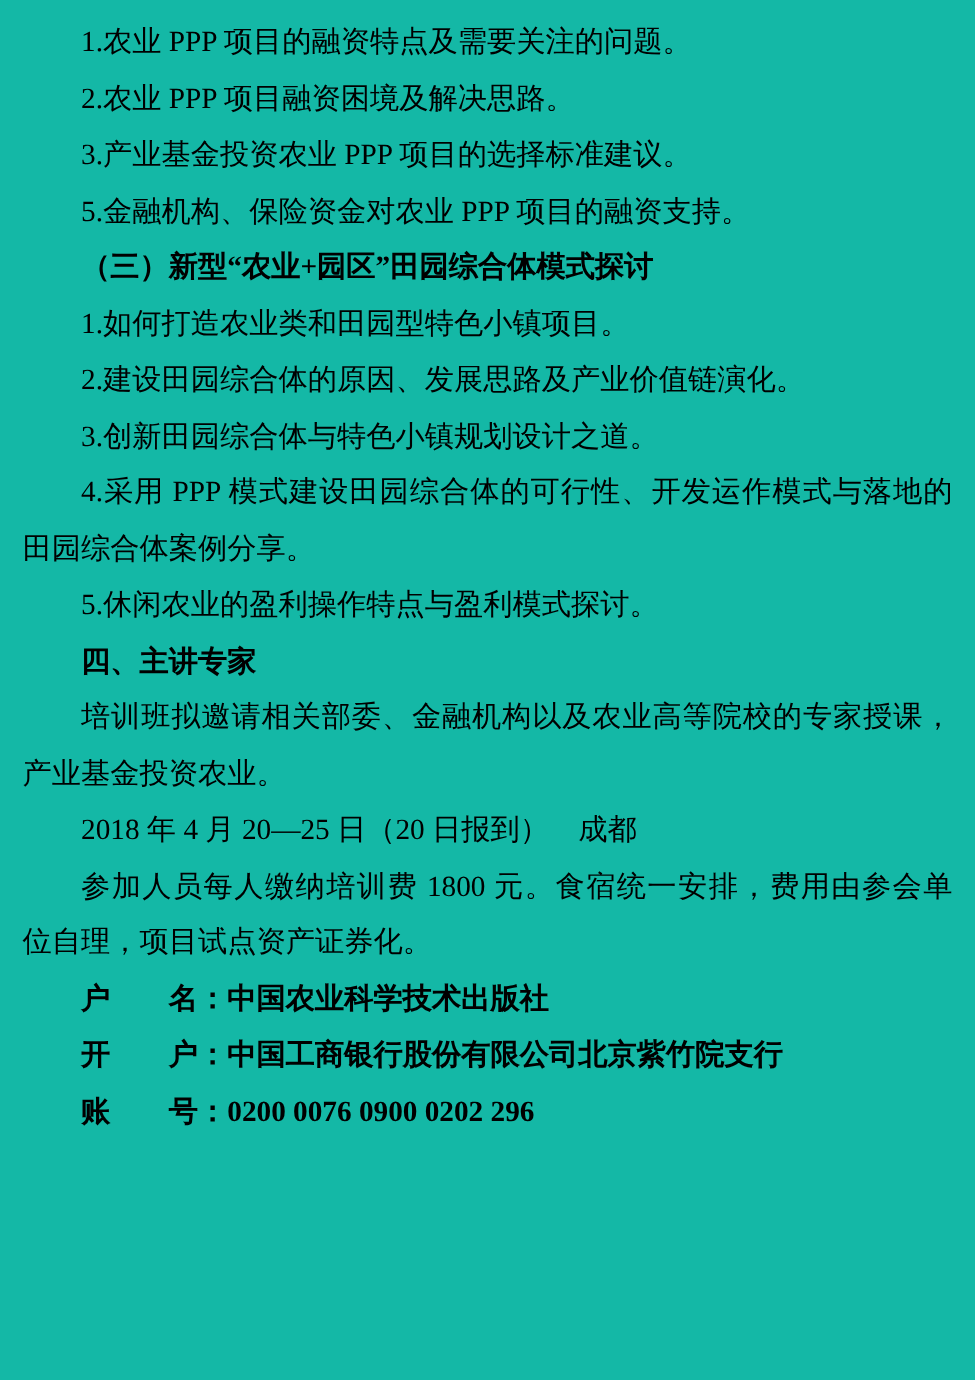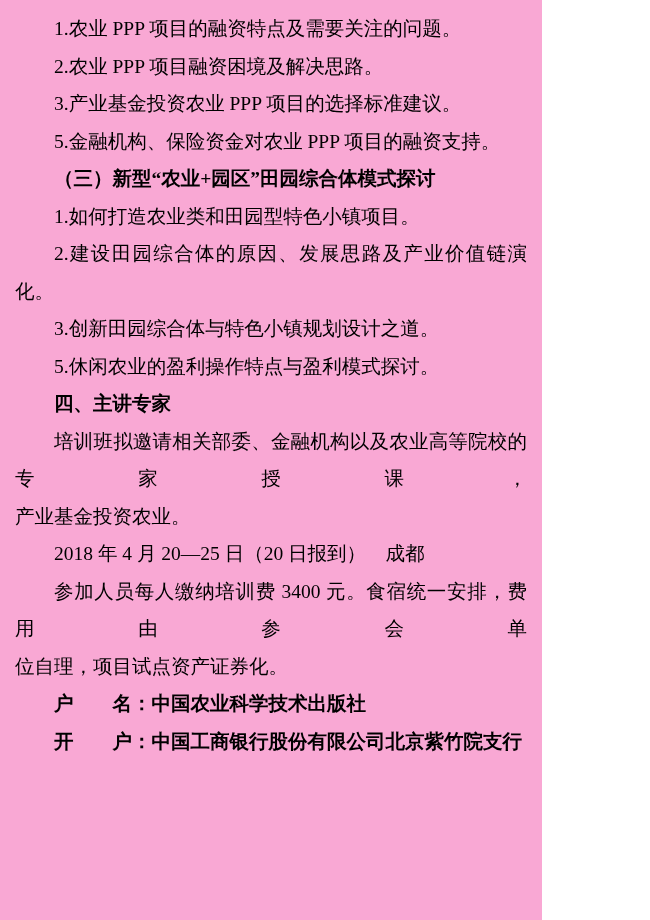--- a/index.html
+++ b/index.html
@@ -2,25 +2,25 @@
 <html><head>
 <meta charset="utf-8">
 <style>
   html, body {
     margin: 0;
     padding: 0;
     background: #ffffff;
   }
   .page {
     position: relative;
-    width: 542px;
+    width: 650px;
     height: 920px;
     box-sizing: border-box;
     padding: 10px 15px;
-    background: #f9a8d4;
+    background: #14b8a6;
     overflow: hidden;
   }
   .doc-body {
     width: 100%;
   }
   .para {
     margin: 0;
     padding: 0;
   }
   .line {
@@ -66,36 +66,43 @@
       <div class="para">
         <div class="line first">1.如何打造农业类和田园型特色小镇项目。</div>
       </div>
       <div class="para">
         <div class="line first">2.建设田园综合体的原因、发展思路及产业价值链演化。</div>
       </div>
       <div class="para">
         <div class="line first">3.创新田园综合体与特色小镇规划设计之道。</div>
       </div>
       <div class="para">
+        <div class="line first fill">4.采用 PPP 模式建设田园综合体的可行性、开发运作模式与落地的</div>
+        <div class="line">田园综合体案例分享。</div>
+      </div>
+      <div class="para">
         <div class="line first">5.休闲农业的盈利操作特点与盈利模式探讨。</div>
       </div>
       <div class="para bold">
         <div class="line first">四、主讲专家</div>
       </div>
       <div class="para">
         <div class="line first fill">培训班拟邀请相关部委、金融机构以及农业高等院校的专家授课，</div>
         <div class="line">产业基金投资农业。</div>
       </div>
       <div class="para">
         <div class="line first">2018 年 4 月 20—25 日（20 日报到）　成都</div>
       </div>
       <div class="para">
-        <div class="line first fill">参加人员每人缴纳培训费 3400 元。食宿统一安排，费用由参会单</div>
+        <div class="line first fill">参加人员每人缴纳培训费 1800 元。食宿统一安排，费用由参会单</div>
         <div class="line">位自理，项目试点资产证券化。</div>
       </div>
       <div class="para bold">
         <div class="line first">户　　名：中国农业科学技术出版社</div>
       </div>
       <div class="para bold">
         <div class="line first">开　　户：中国工商银行股份有限公司北京紫竹院支行</div>
       </div>
+      <div class="para bold">
+        <div class="line first">账　　号：0200 0076 0900 0202 296</div>
+      </div>
     </div>
 </div>
 
 </body></html>

